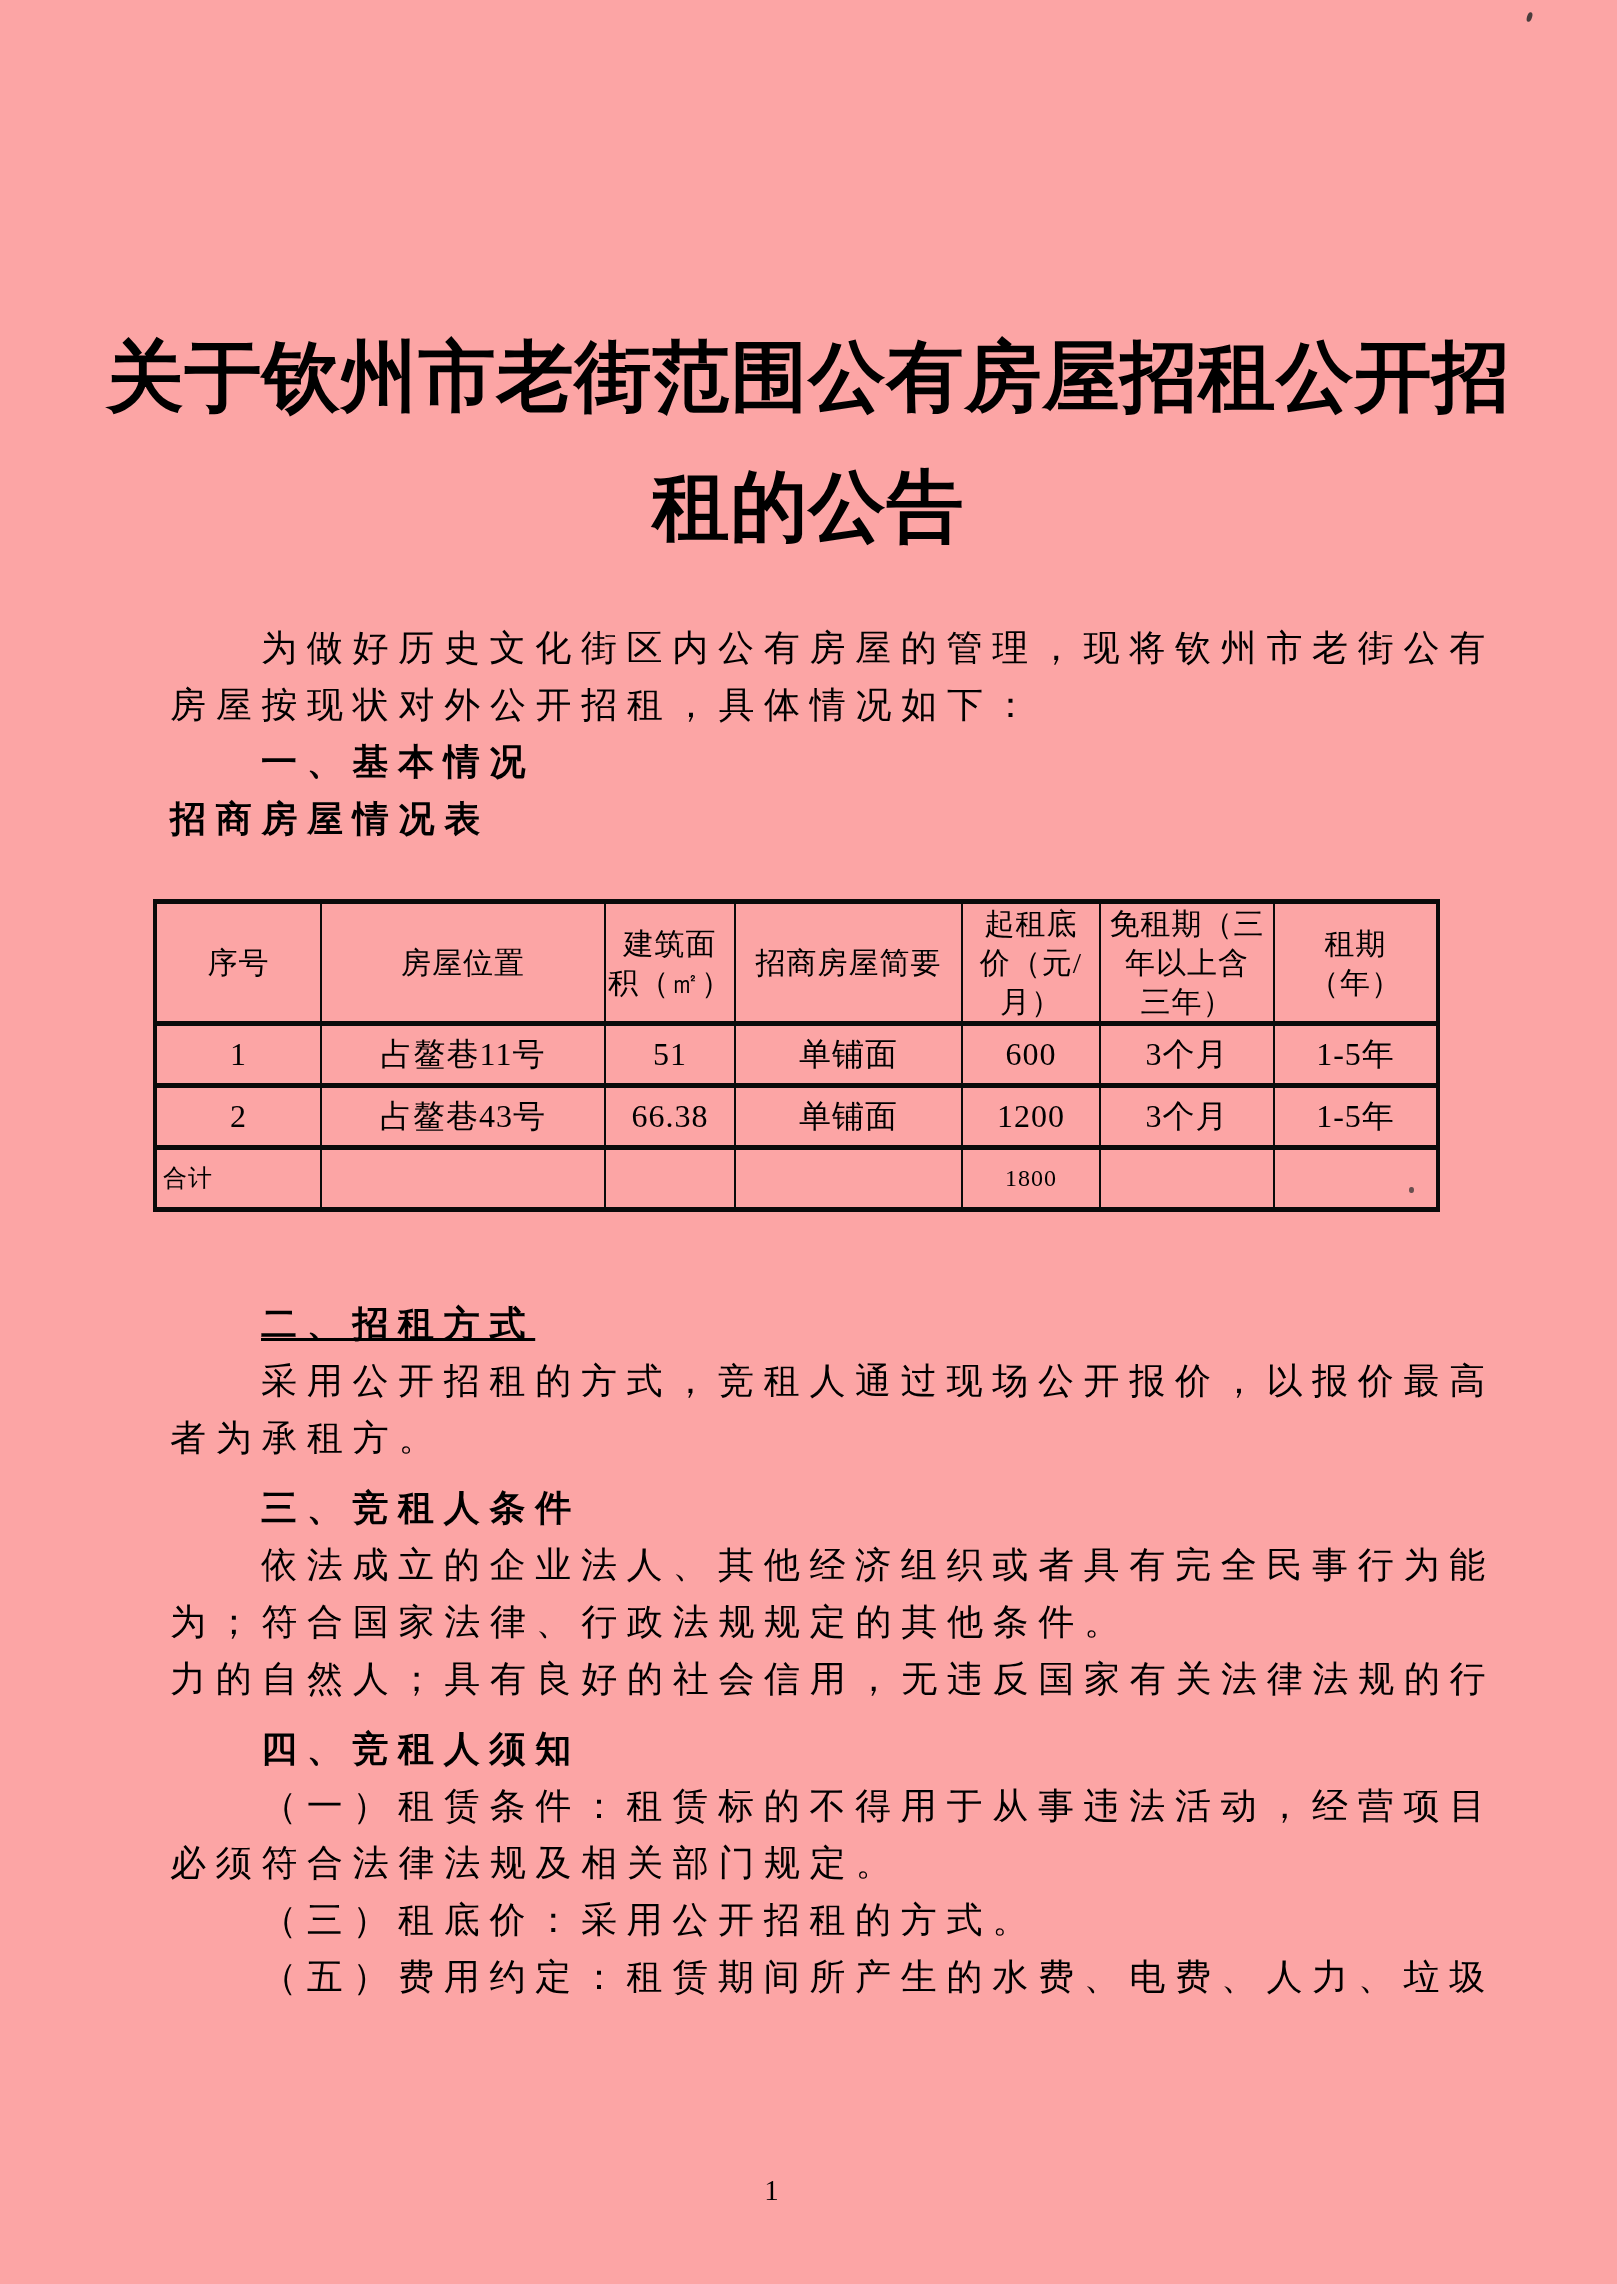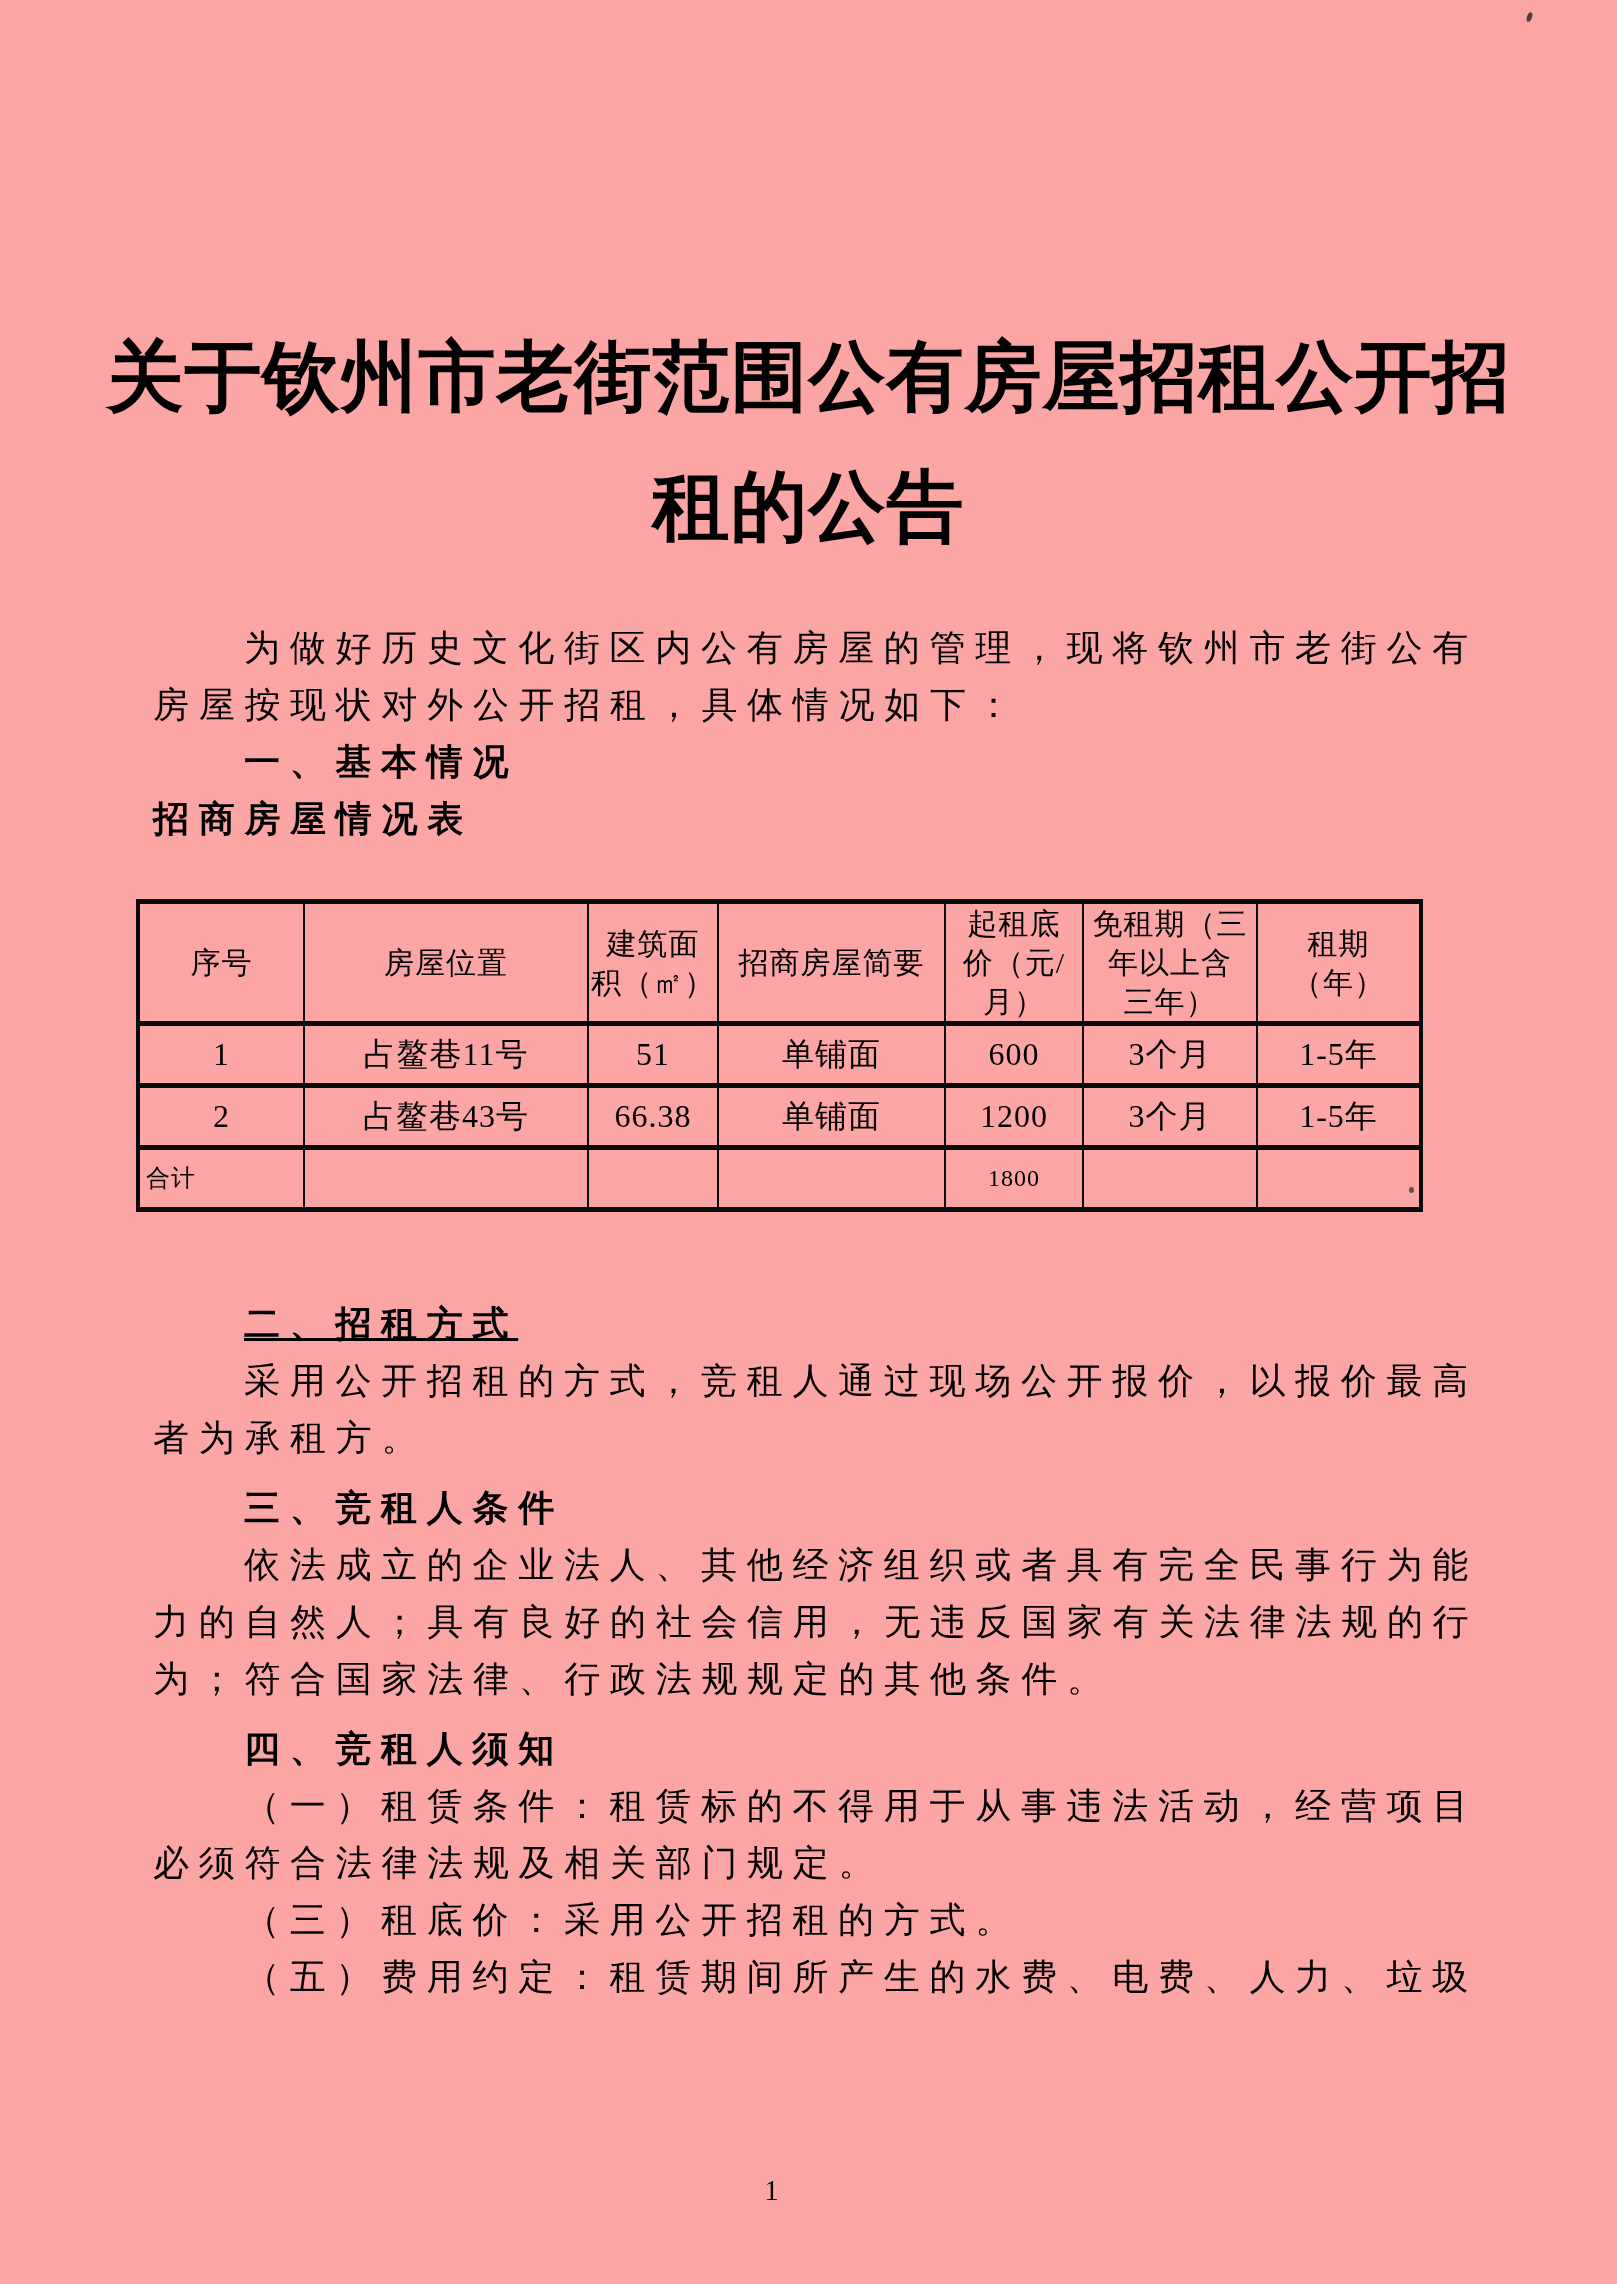--- a/index.html
+++ b/index.html
@@ -23,21 +23,21 @@
     font-weight: bold;
     font-size: 77px;
     line-height: 130px;
     letter-spacing: 1px;
     white-space: nowrap;
   }
   .doc-title .tline { display: block; }
   
   .content {
     position: absolute;
-    left: 153px;
+    left: 170px;
     top: 620px;
     width: 1319px;
     font-size: 36px;
     line-height: 57px;
     letter-spacing: 9.7px;
   }
   .line { display: block; white-space: nowrap; }
   .indent { text-indent: 91px; }
   .heading { font-weight: bold; }
   .caption { font-weight: bold; }
@@ -168,22 +168,22 @@
         </tr>
       </tbody>
     </table>
 
     <div class="line indent heading mt-sec2">二、招租方式</div>
     <div class="line indent">采用公开招租的方式，竞租人通过现场公开报价，以报价最高</div>
     <div class="line">者为承租方。</div>
 
     <div class="line indent heading mt-sec">三、竞租人条件</div>
     <div class="line indent">依法成立的企业法人、其他经济组织或者具有完全民事行为能</div>
+    <div class="line">为；符合国家法律、行政法规规定的其他条件。</div>
     <div class="line">力的自然人；具有良好的社会信用，无违反国家有关法律法规的行</div>
-    <div class="line">为；符合国家法律、行政法规规定的其他条件。</div>
 
     <div class="line indent heading mt-sec">四、竞租人须知</div>
     <div class="line indent">（一）租赁条件：租赁标的不得用于从事违法活动，经营项目</div>
     <div class="line">必须符合法律法规及相关部门规定。</div>
     <div class="line indent">（三）租底价：采用公开招租的方式。</div>
     <div class="line indent">（五）费用约定：租赁期间所产生的水费、电费、人力、垃圾</div>
 
   </div>
 
   <div class="page-number">1</div>

